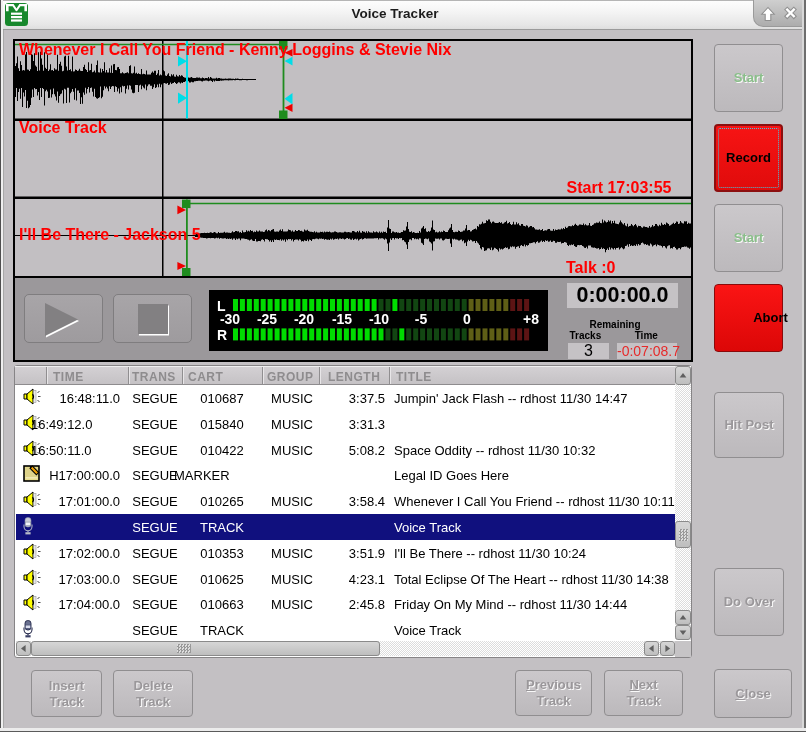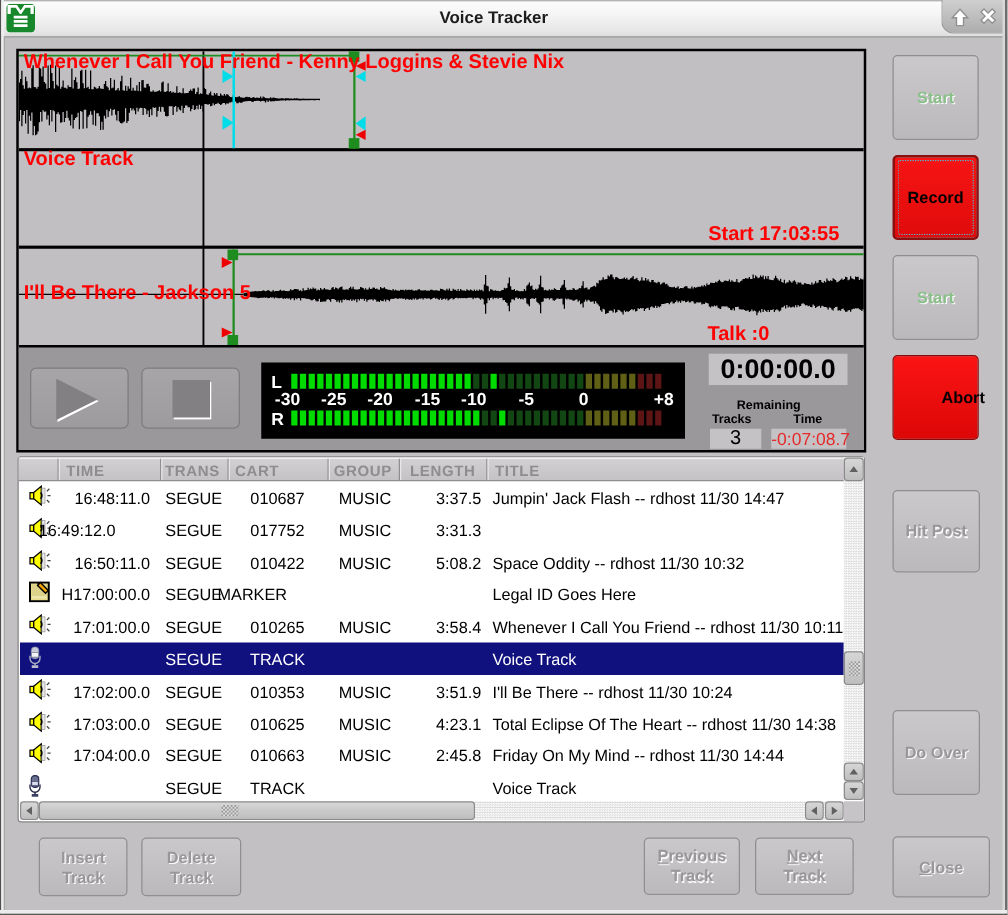--- a/index.html
+++ b/index.html
@@ -288,35 +288,35 @@
 <polygon points="1,6 4,6 4,11 1,11" fill="#ffff00" stroke="#000" stroke-width="1"></polygon>
 <polygon points="4,6 10,1 10,16 4,11" fill="#ffff00" stroke="#000" stroke-width="1"></polygon>
 <rect x="10.5" y="2.5" width="2.5" height="12" fill="#e8e8e8" stroke="#888" stroke-width="0.5"></rect>
 <path d="M9.5,6 A4,4 0 0 1 9.5,11" fill="none" stroke="#000" stroke-width="1.2"></path>
 <line x1="14.5" y1="5" x2="16.5" y2="3" stroke="#444" stroke-width="1"></line>
 <line x1="15" y1="8.5" x2="17.5" y2="8.5" stroke="#444" stroke-width="1"></line>
 <line x1="14.5" y1="12" x2="16.5" y2="14" stroke="#444" stroke-width="1"></line>
 </svg></span>
     <span class="rc" style="left:15px;width:89px;top:6px;text-align:left;display:inline-block">16:49:12.0</span>
     <span class="rc" style="left:96px;width:86px;top:6px;text-align:center;display:inline-block">SEGUE</span>
-    <span class="rc" style="left:158px;width:96px;top:6px;text-align:center;display:inline-block">017752</span>
+    <span class="rc" style="left:158px;width:96px;top:6px;text-align:center;display:inline-block">015840</span>
     <span class="rc" style="left:232px;width:88px;top:6px;text-align:center;display:inline-block">MUSIC</span>
     <span class="rc" style="left:289px;width:80px;top:6px;text-align:right;display:inline-block">3:31.3</span>
   </div>
 <div class="row" style="top:436.6px">
     <span class="rc" style="left:7px;top:3px"><svg width="18" height="17" viewBox="0 0 18 17">
 <polygon points="1,6 4,6 4,11 1,11" fill="#ffff00" stroke="#000" stroke-width="1"></polygon>
 <polygon points="4,6 10,1 10,16 4,11" fill="#ffff00" stroke="#000" stroke-width="1"></polygon>
 <rect x="10.5" y="2.5" width="2.5" height="12" fill="#e8e8e8" stroke="#888" stroke-width="0.5"></rect>
 <path d="M9.5,6 A4,4 0 0 1 9.5,11" fill="none" stroke="#000" stroke-width="1.2"></path>
 <line x1="14.5" y1="5" x2="16.5" y2="3" stroke="#444" stroke-width="1"></line>
 <line x1="15" y1="8.5" x2="17.5" y2="8.5" stroke="#444" stroke-width="1"></line>
 <line x1="14.5" y1="12" x2="16.5" y2="14" stroke="#444" stroke-width="1"></line>
 </svg></span>
-    <span class="rc" style="left:15px;width:89px;top:6px;text-align:right;display:inline-block">16:50:11.0</span>
+    <span class="rc" style="left:15px;width:89px;top:6px;text-align:left;display:inline-block">16:50:11.0</span>
     <span class="rc" style="left:96px;width:86px;top:6px;text-align:center;display:inline-block">SEGUE</span>
     <span class="rc" style="left:158px;width:96px;top:6px;text-align:center;display:inline-block">010422</span>
     <span class="rc" style="left:232px;width:88px;top:6px;text-align:center;display:inline-block">MUSIC</span>
     <span class="rc" style="left:289px;width:80px;top:6px;text-align:right;display:inline-block">5:08.2</span>
     <span class="rc" style="left:378px;top:6px">Space Oddity -- rdhost 11/30 10:32</span>
   </div>
 <div class="row" style="top:462.4px">
     <span class="rc" style="left:7px;top:3px"><svg width="17" height="17" viewBox="0 0 17 17">
 <rect x="1" y="1" width="15" height="15" fill="#e6dc8c" stroke="#000" stroke-width="1.6"></rect>
 <rect x="2.4" y="2.4" width="12.2" height="10" fill="#ddd28a"></rect>

